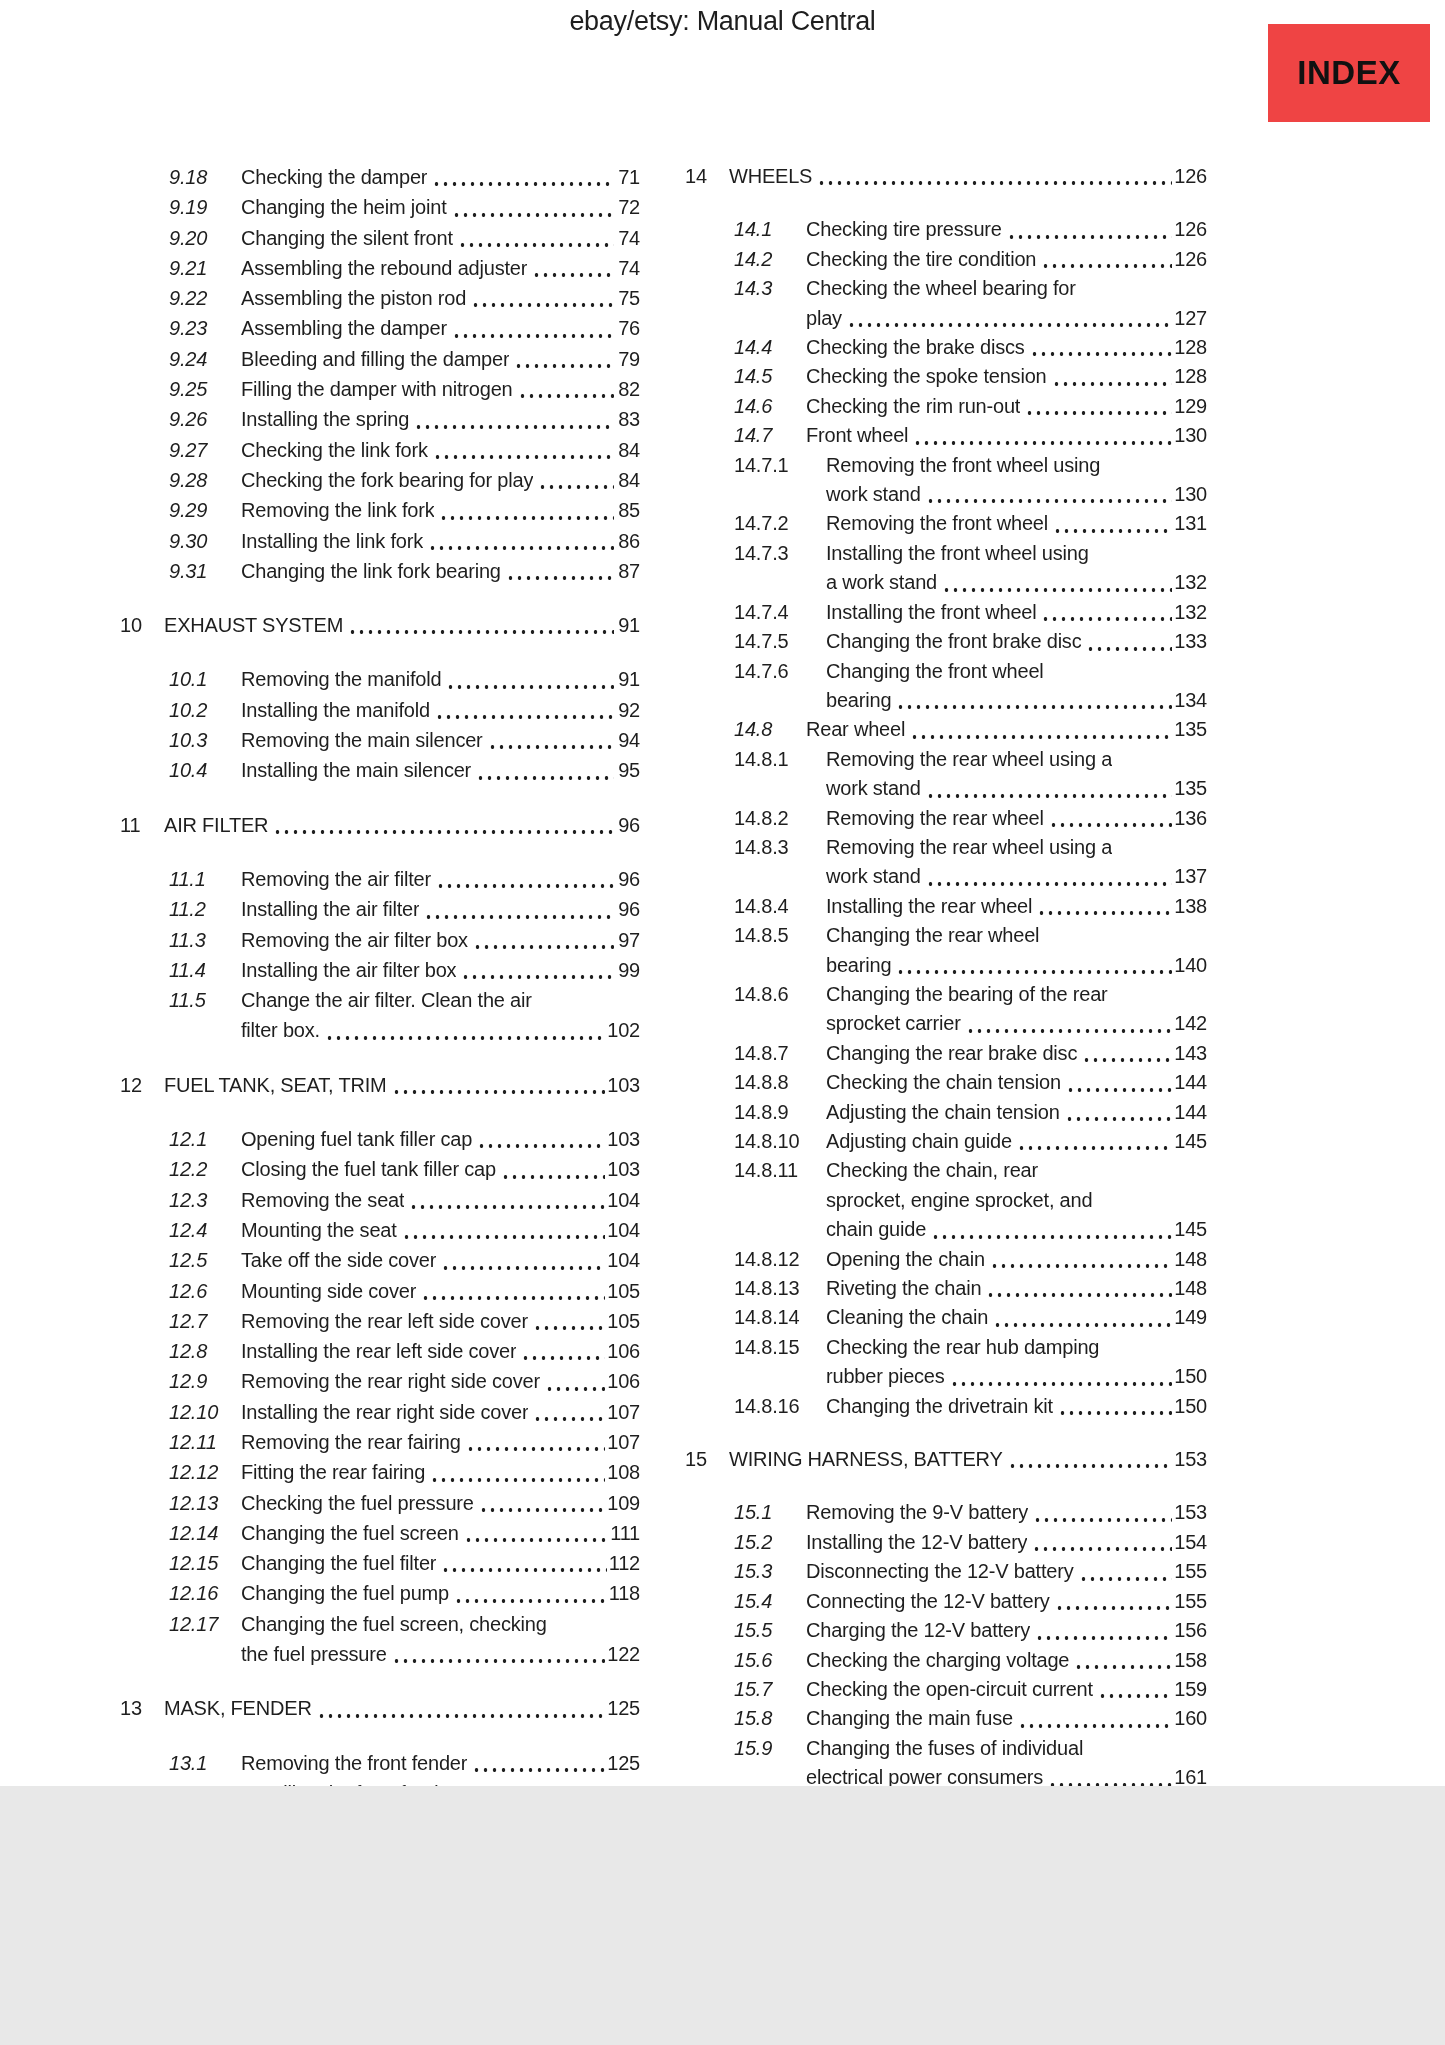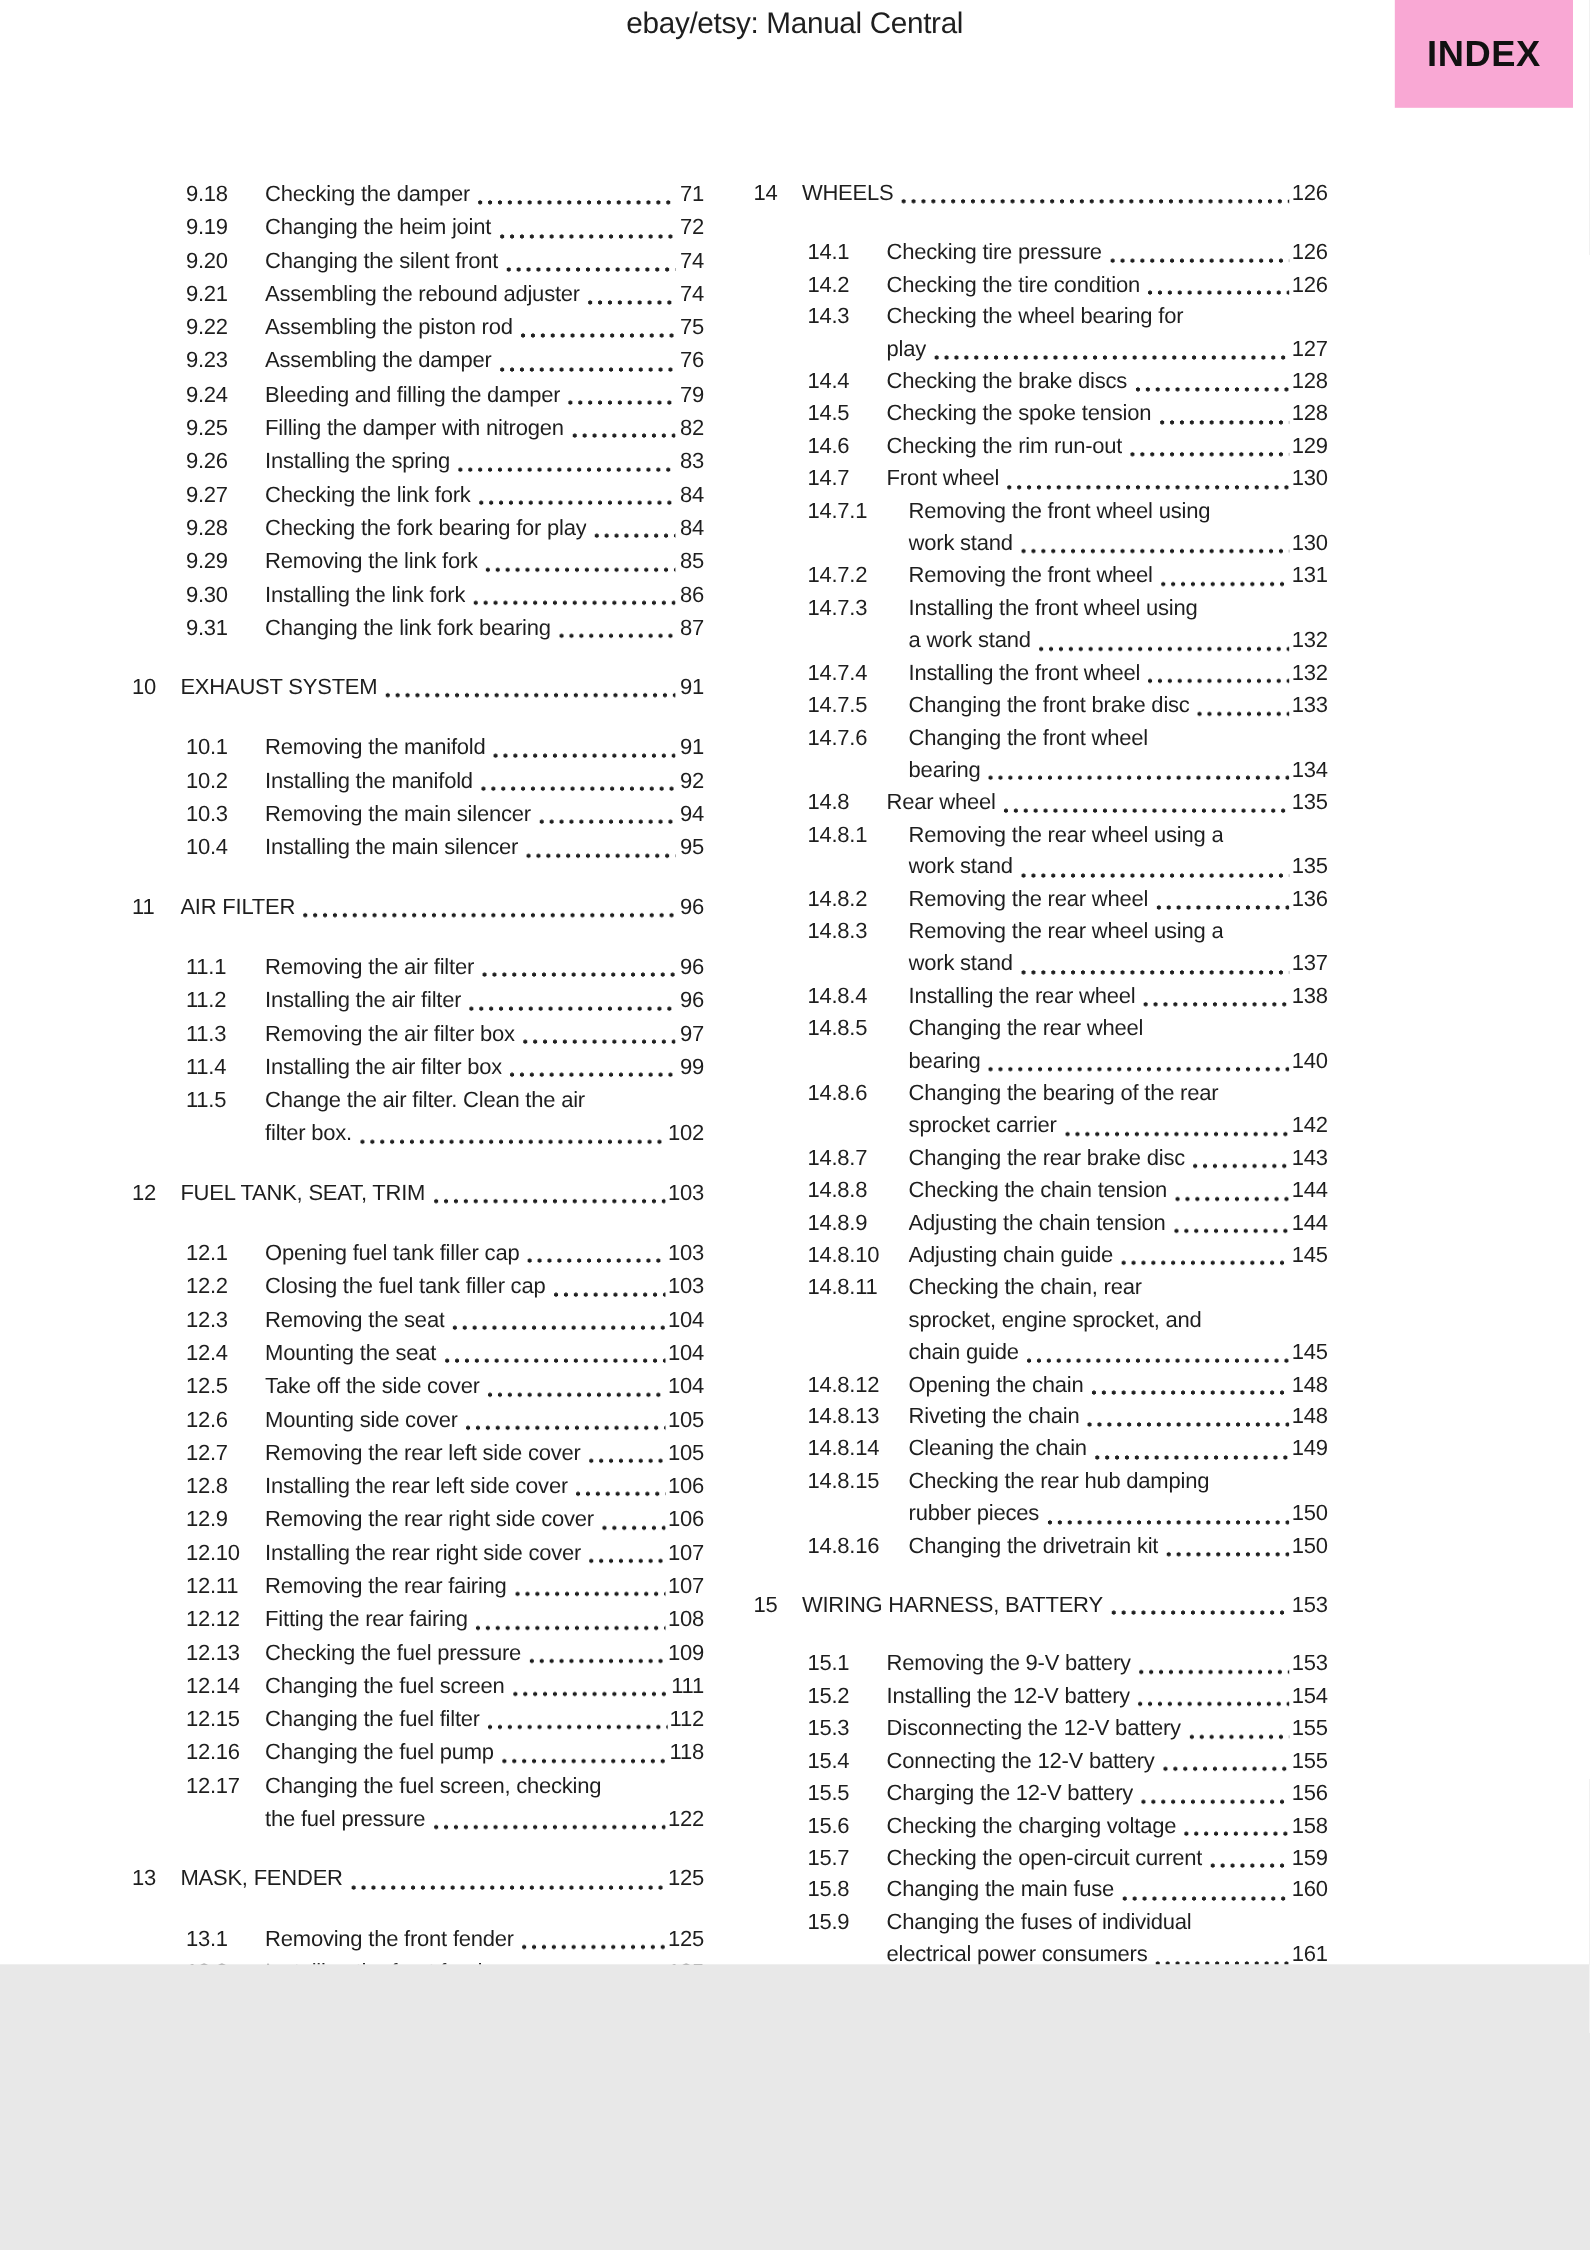--- a/index.html
+++ b/index.html
@@ -28,21 +28,21 @@
     position: absolute; top: 162px;
     font-size: 20px; letter-spacing: -0.2px;
   }
   .col-left  { left: 120px; width: 520px; line-height: 30.3px; }
   .col-right { left: 685px; width: 522px; line-height: 29.4px; }
   .entry { display: flex; }
   .entry.lvl0 { margin: 24px 0; }
   .toc-col .entry:first-child { margin-top: 0; }
   .num { flex: 0 0 auto; }
   .lvl0 .num { width: 44px; }
-  .lvl1 { padding-left: 49px; } .lvl1 .num { width: 72px; }
+  .lvl1 { padding-left: 49px; } .lvl1 .num { width: 72px; font-style: italic; }
   .lvl2 { padding-left: 49px; justify-content: flex-end; } .lvl2 .num { width: 92px; }
   .body { flex: 1 1 auto; min-width: 0; }
   .line { display: flex; align-items: baseline; }
   .txt { white-space: nowrap; flex: 0 1 auto; overflow: hidden; }
   .dots {
     flex: 1 1 auto; min-width: 10px; height: 6px;
     align-self: flex-end;
     margin: 0 2px 5px 5px;
     background-image: radial-gradient(circle, #1e1e1e 1.6px, transparent 2.1px);
     background-size: 9px 6px;
@@ -63,21 +63,21 @@
     text-align: center; font-size: 27px; letter-spacing: -0.3px;
   }
 </style>
 </head>
 <body>
 
 <div class="page" style="color: rgb(30, 30, 30);">
 
   <div class="doc-header-title">ebay/etsy: Manual Central</div>
 
-  <div class="index-box" style="background: #f9a8d4;">
+  <div class="index-box" style="background: #ef4444; margin-top: 24px;">
     <span>INDEX</span>
   </div>
 
   <div class="toc-col col-left">
       <div class="entry lvl1">
         <span class="num">9.18</span>
         <div class="body">
           <div class="line">
             <span class="txt">Checking the damper</span>
             <span class="dots"></span>

